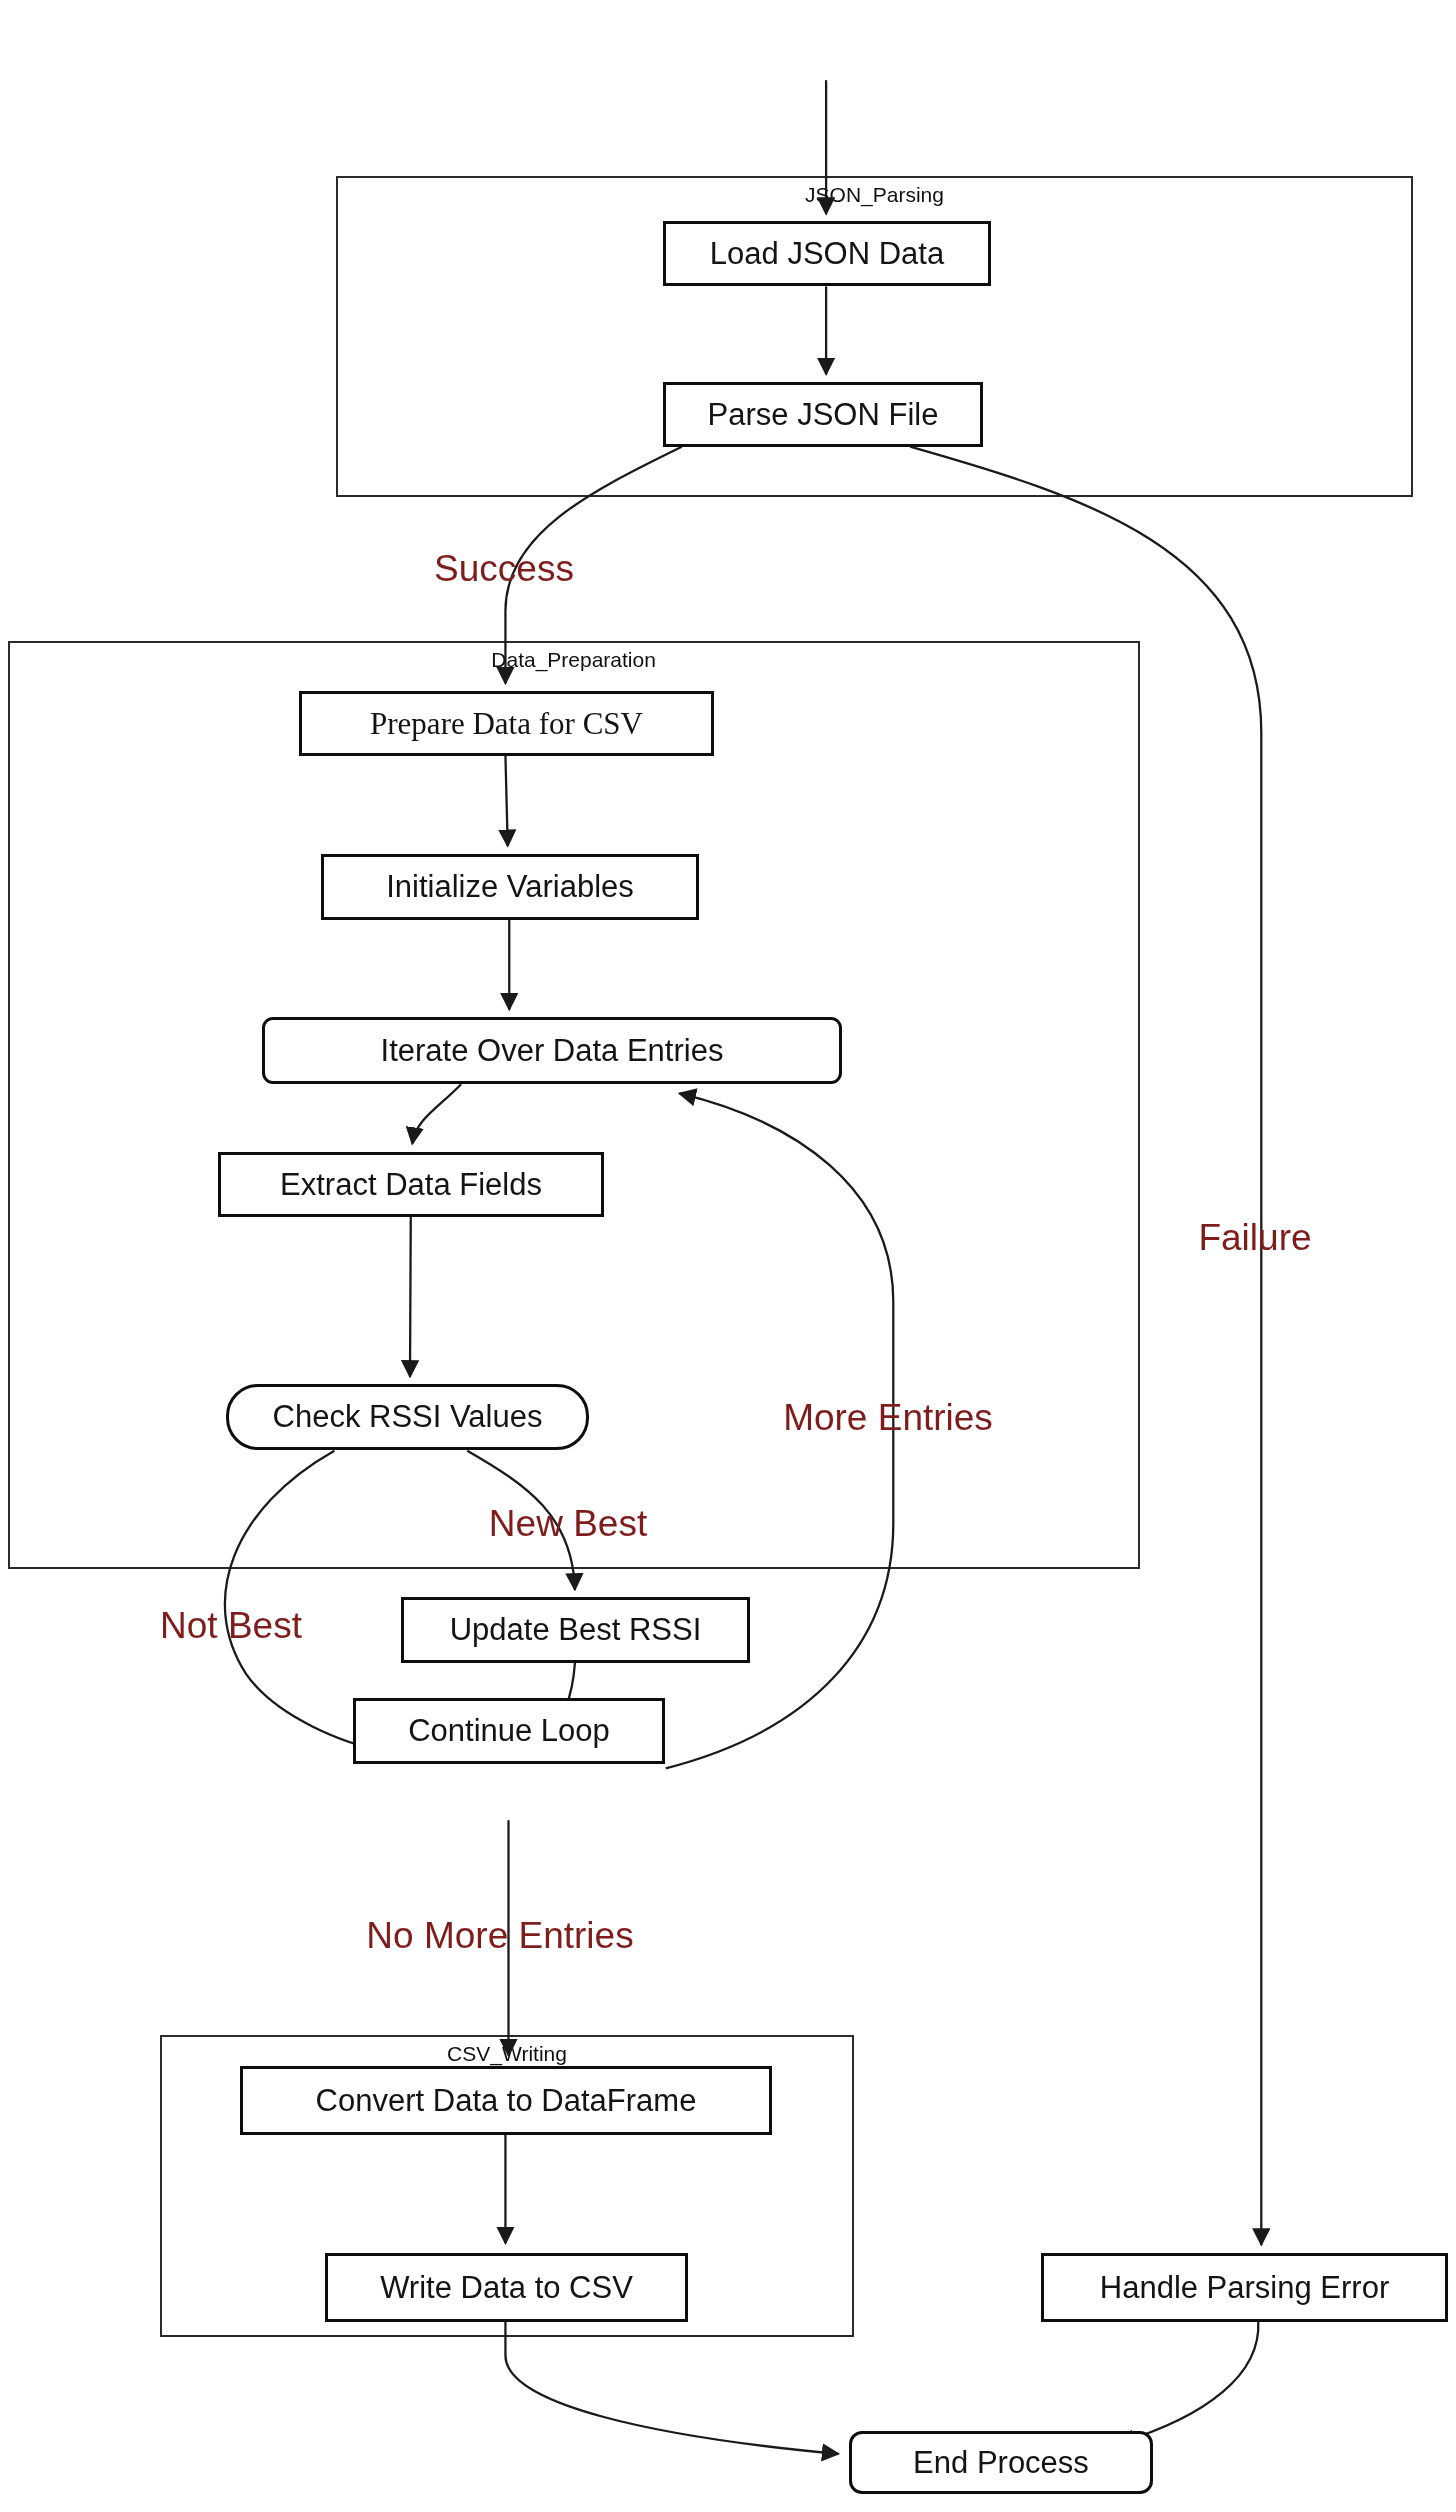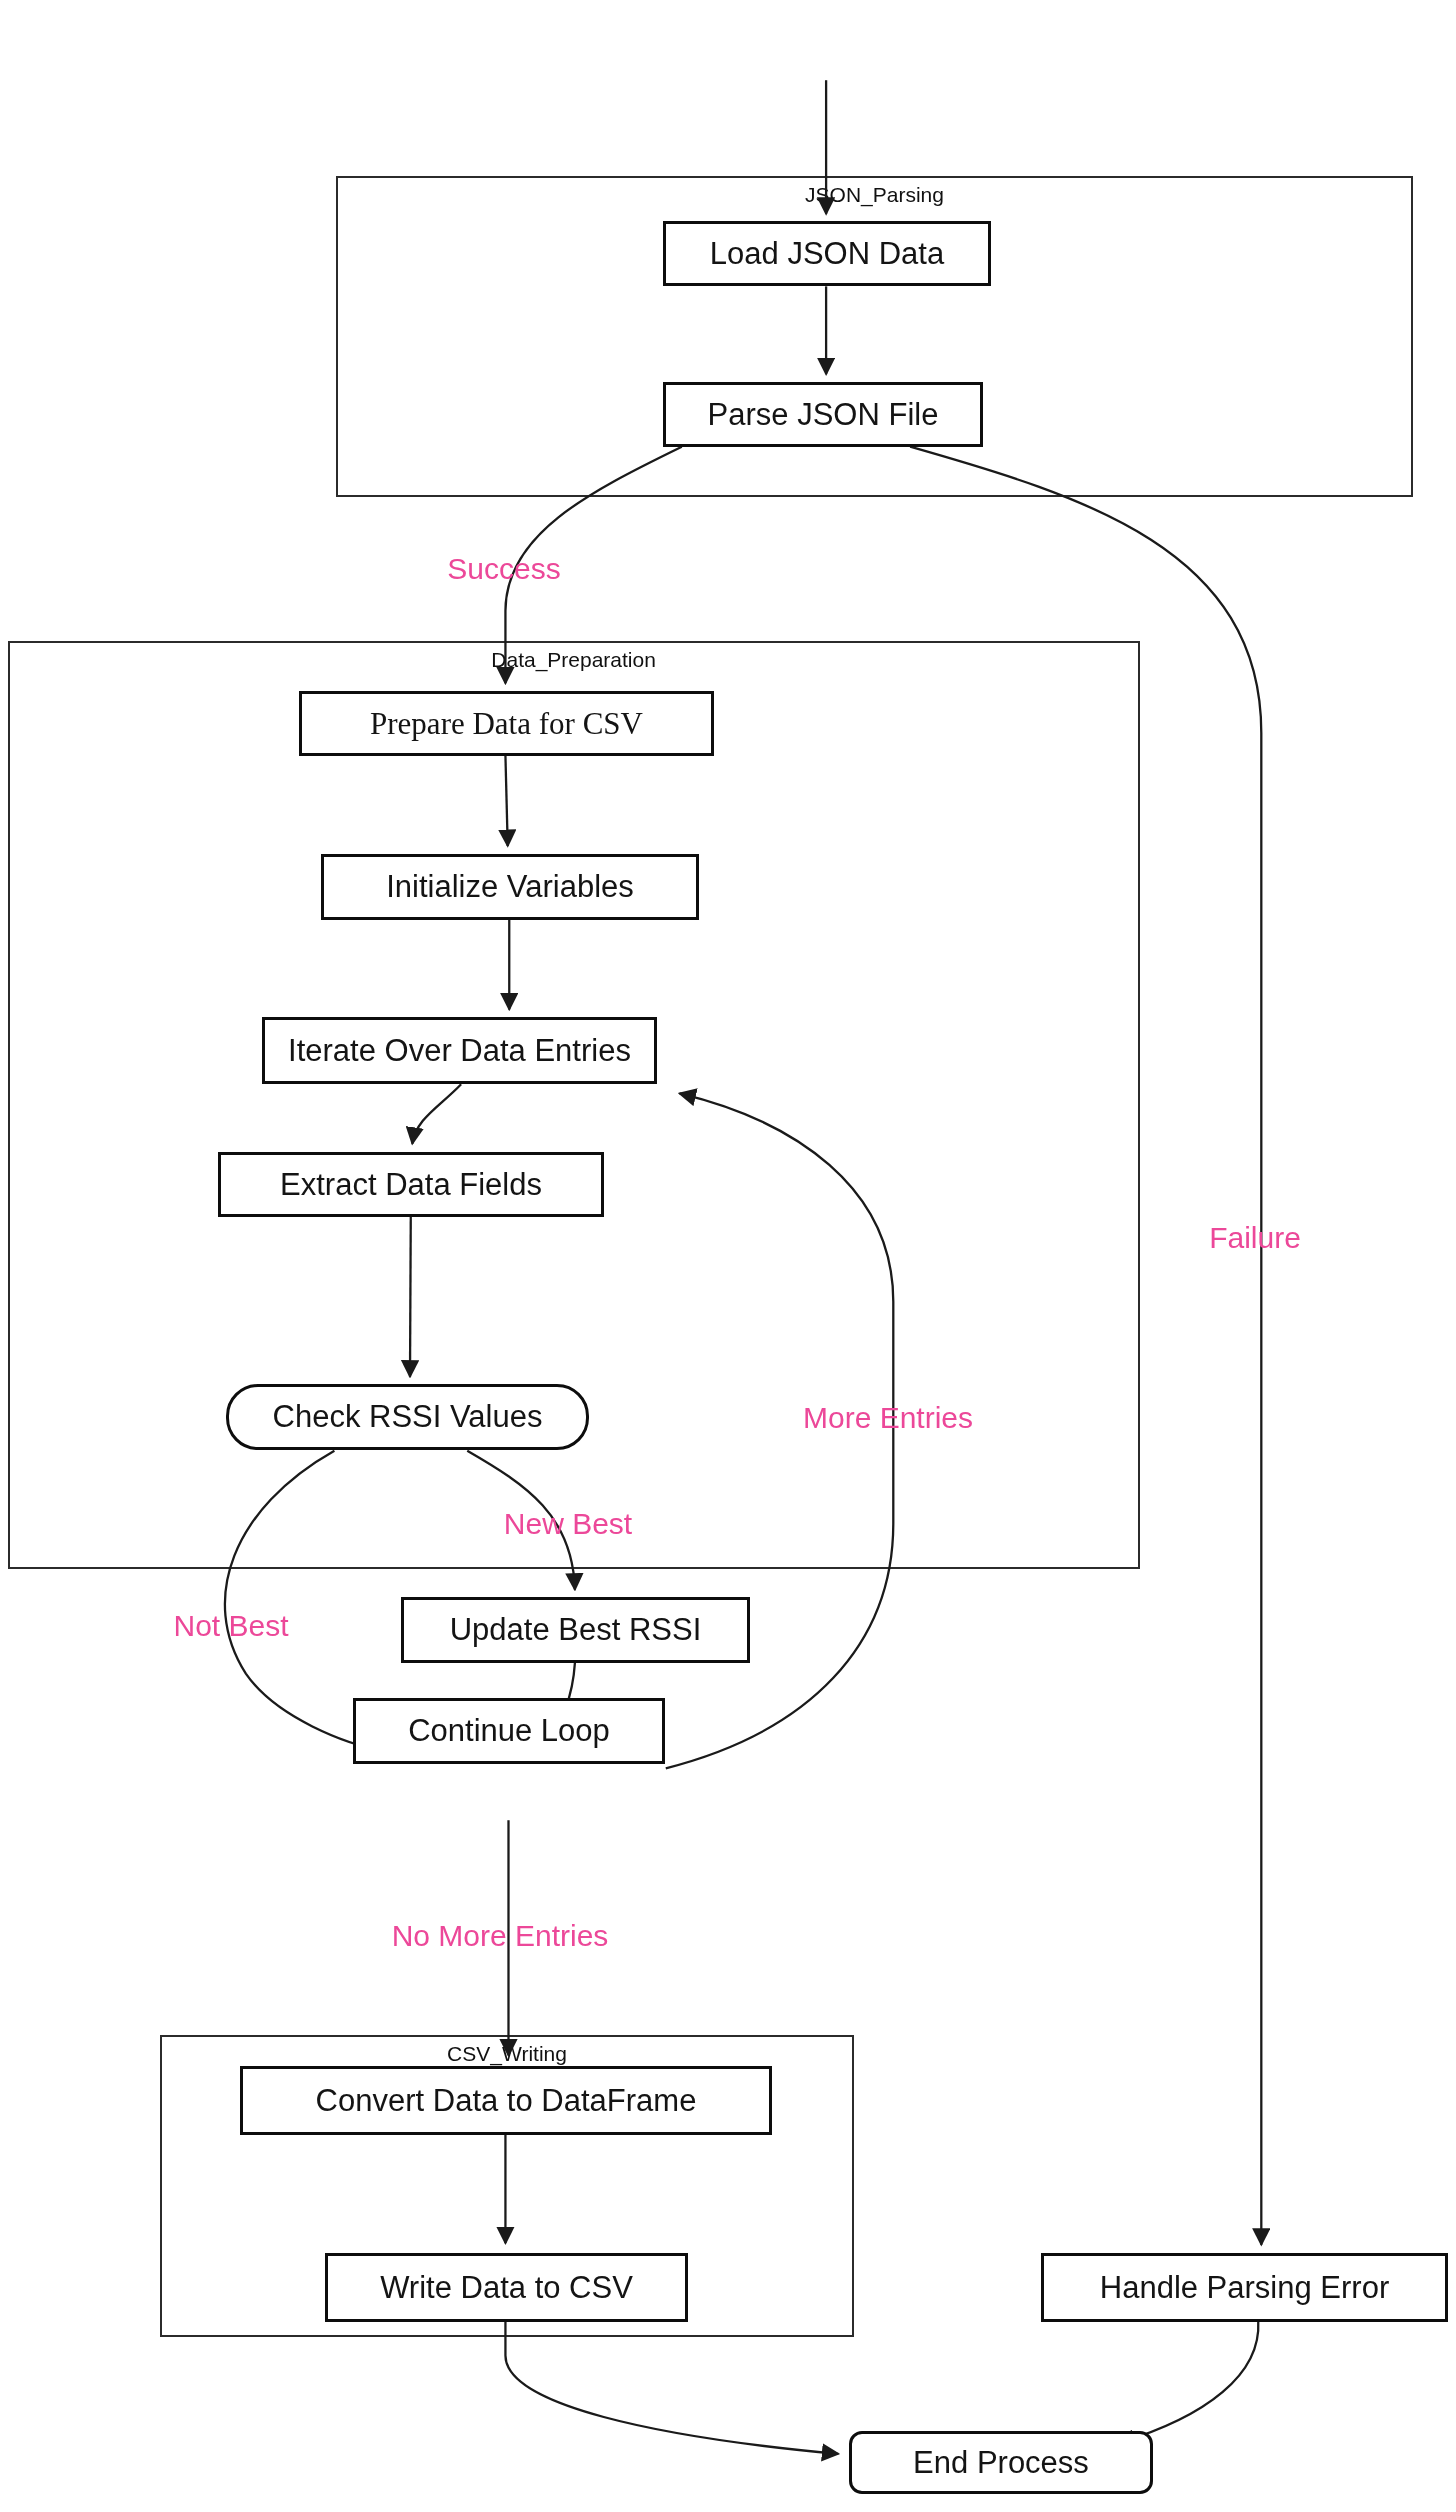--- a/index.html
+++ b/index.html
@@ -36,23 +36,23 @@
     align-items:center;
     justify-content:center;
     font-size:31px;
     white-space:nowrap;
     text-align:center;
     color:#141414;
   }
   .edge-label{
     position:absolute;
     transform:translate(-50%,-50%);
-    font-size:30px;
+    font-size:37px;
     white-space:nowrap;
-    color:#ec4899;
+    color:#7f1d1d;
     background:transparent;
   }
   path.edge{
     fill:none;
     stroke:#1a1a1a;
     stroke-width:3px;
   }
 </style>
 </head>
 <body>
@@ -98,21 +98,21 @@
 
 
   <div class="node" style="left:663px;top:221px;width:328px;height:65px;">Load JSON Data</div>
 
   <div class="node" style="left:663px;top:382px;width:320px;height:65px;">Parse JSON File</div>
 
   <div class="node" style="left:299px;top:691px;width:415px;height:65px;font-family:Liberation Serif, serif;">Prepare Data for CSV</div>
 
   <div class="node" style="left:321px;top:854px;width:378px;height:66px;">Initialize Variables</div>
 
-  <div class="node" style="left:262px;top:1017px;width:395px;height:67px;">Iterate Over Data Entries</div>
+  <div class="node" style="left:262px;top:1017px;width:580px;height:67px;border-radius:11px;">Iterate Over Data Entries</div>
 
   <div class="node" style="left:218px;top:1152px;width:386px;height:65px;">Extract Data Fields</div>
 
   <div class="node" style="left:226px;top:1384px;width:363px;height:66px;border-radius:32px;">Check RSSI Values</div>
 
   <div class="node" style="left:401px;top:1597px;width:349px;height:66px;">Update Best RSSI</div>
 
   <div class="node" style="left:353px;top:1698px;width:312px;height:66px;">Continue Loop</div>
 
   <div class="node" style="left:240px;top:2066px;width:532px;height:69px;">Convert Data to DataFrame</div>

